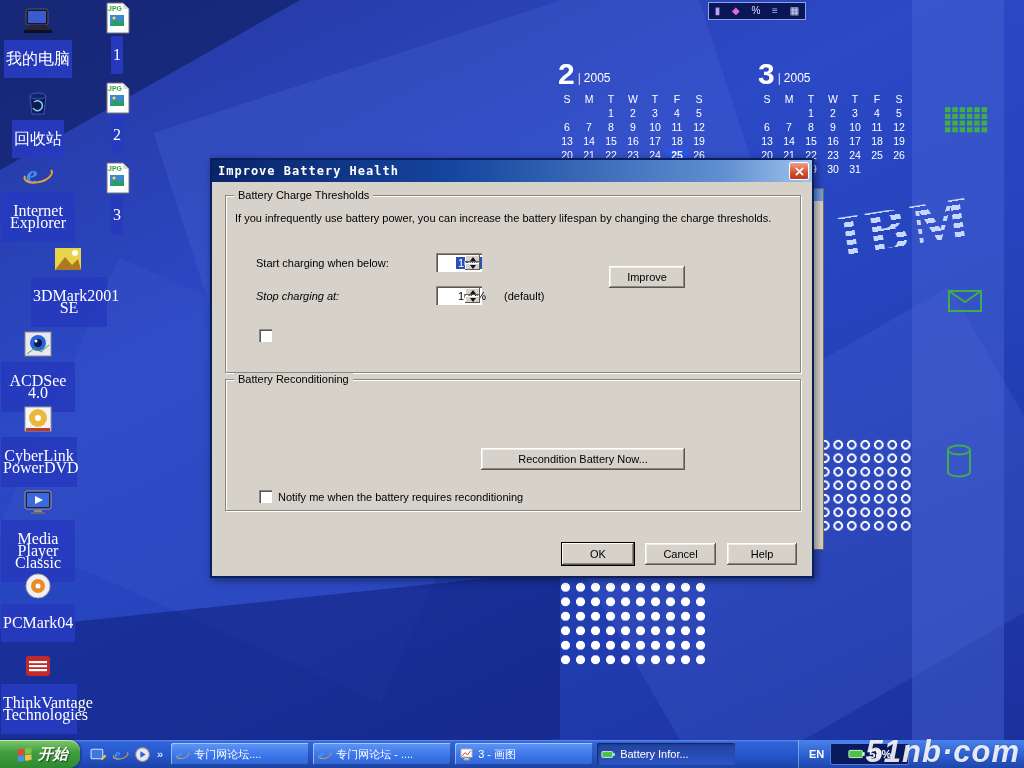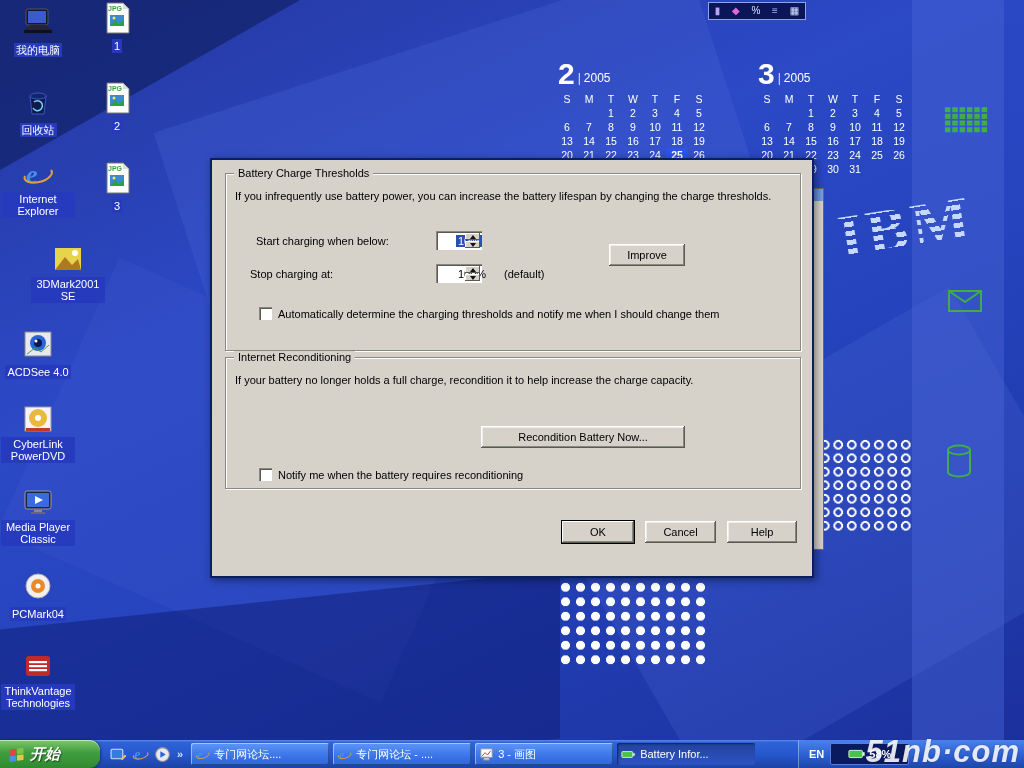--- a/index.html
+++ b/index.html
@@ -45,21 +45,21 @@
   .cal-year{font-size:12px;padding-bottom:3px;}
   .cal-grid{display:grid;grid-template-columns:repeat(7,22px);margin-top:4px;}
   .cal-dh,.cal-cell{font-size:10.5px;text-align:center;height:14px;line-height:14px;}
   .cal-cell.hl{background:#2a55e8;font-weight:bold;}
 
   
   .desk-icon{position:absolute;left:1px;width:74px;text-align:center;z-index:3;cursor:default;}
   .desk-icon.jpgcol{left:82px;width:70px;}
   .di-art{display:block;width:34px;height:32px;margin:0 auto 2px;}
   .di-art svg{width:100%;height:100%;}
-  .di-label{display:inline-block;background:rgba(38,58,190,.95);color:#fff;font-size:11px;line-height:12px;padding:1px 2px;max-width:72px;}
+  .di-label{display:inline-block;background:rgba(38,58,190,.95);color:#fff;font-size:16px;line-height:12px;padding:13px 2px;max-width:72px;font-family:Liberation Serif, serif;}
 
   
   #behind-win{position:absolute;left:798px;top:188px;width:26px;height:362px;background:#d6d2ca;
     border:1px solid #6a6a60;z-index:4;box-sizing:border-box;}
   #behind-win-title{height:12px;background:linear-gradient(90deg,#2a5ad0,#7aa2e0);}
 
   
   #dialog{position:absolute;left:210px;top:158px;width:604px;height:420px;z-index:10;border:2px solid #08205e;
     box-shadow:2px 2px 8px rgba(0,0,0,.45);background:#d6d2ca;box-sizing:border-box;}
   #dlg-title{height:22px;background:linear-gradient(90deg,#0a246a 0%,#15459e 40%,#5f8fd0 85%,#a0c2ec 100%);
@@ -72,21 +72,21 @@
 
   .grp{position:absolute;border:1px solid #8a887e;box-shadow:1px 1px 0 #fff, inset 1px 1px 0 #fff;}
   #grp1{left:13px;top:13px;width:574px;height:176px;}
   #grp2{left:13px;top:197px;width:574px;height:130px;}
   .grp-legend{position:absolute;top:-7px;left:8px;background:#d6d2ca;padding:0 4px;}
   .g-desc{position:absolute;left:9px;top:16px;width:556px;}
   .g-abs{position:absolute;}
   #row-start-label{left:30px;top:61px;}
   #spin-start{left:210px;top:57px;}
   #btn-defaults{left:383px;top:70px;width:76px;height:22px;}
-  #row-stop-label{left:24px;top:94px;}
+  #row-stop-label{left:30px;top:94px;font-style:italic;}
   #spin-stop{left:210px;top:90px;}
   #default-note{left:278px;top:94px;}
   #chk1-box{left:33px;top:133px;}
   #chk1-label{left:52px;top:134px;}
   #btn-recond{left:255px;top:68px;width:204px;height:22px;}
   #chk2-box{left:33px;top:110px;}
   #chk2-label{left:52px;top:111px;}
 
   .spin{position:absolute;width:46px;height:19px;background:#fff;box-sizing:border-box;padding-left:20px;
     box-shadow:inset 1px 1px 0 #8a887e, inset 2px 2px 0 #5a5a52, inset -1px -1px 0 #fff;display:flex;align-items:center;}
@@ -105,23 +105,23 @@
   #btn-cancel{left:433px;top:361px;width:71px;height:22px;}
   #btn-help{left:515px;top:361px;width:70px;height:22px;}
 
   .chk{position:absolute;width:13px;height:13px;background:#fff;
     box-shadow:inset 1px 1px 0 #8a887e, inset 2px 2px 0 #5a5a52, inset -1px -1px 0 #fff;}
   .chk-label{position:absolute;white-space:nowrap;}
 
   
   #taskbar{position:absolute;left:0;bottom:0;width:1024px;height:28px;z-index:40;display:flex;align-items:center;
     background:linear-gradient(#5a8cf0 0%,#2f63d8 8%,#2656cb 55%,#1c42a4 100%);}
-  #start-btn{width:100px;height:28px;flex:none;background:linear-gradient(#7ec76a,#3f9e3f 45%,#2f8a2f);
+  #start-btn{width:80px;height:28px;flex:none;background:linear-gradient(#7ec76a,#3f9e3f 45%,#2f8a2f);
     border-radius:0 11px 11px 0;box-shadow:inset 0 1px 0 rgba(255,255,255,.5),1px 0 3px rgba(0,0,0,.4);
-    display:flex;align-items:center;gap:4px;padding-left:8px;box-sizing:border-box;}
+    display:flex;align-items:center;gap:4px;padding-left:16px;box-sizing:border-box;}
   #start-flag{width:18px;height:18px;}
   #start-label{color:#fff;font-weight:bold;font-style:italic;font-size:15px;text-shadow:1px 1px 1px rgba(0,0,0,.5);}
   #quick-launch{display:flex;align-items:center;gap:5px;padding:0 6px 0 10px;}
   .ql-icon{width:17px;height:17px;}
   .ql-icon svg{width:100%;height:100%;}
   #ql-chevron{color:#cfe0ff;font-size:11px;font-weight:bold;}
   #task-buttons{display:flex;gap:4px;margin-left:8px;}
   .task-btn{width:138px;height:22px;border-radius:2px;display:flex;align-items:center;gap:4px;padding:0 4px;
     box-sizing:border-box;color:#fff;font-size:11px;background:linear-gradient(#5e96f5,#3a74e8 60%,#3167d8);
     box-shadow:inset 1px 1px 0 rgba(255,255,255,.45), inset -1px -1px 0 rgba(0,0,0,.3);}
@@ -375,20 +375,28 @@
         <span class="cal-cell"></span>
         <span class="cal-cell"></span>
       </div>
     </div>
 
   <div id="behind-win">
     <div id="behind-win-title"></div>
   </div>
 
   <div id="dialog">
+    <div id="dlg-title">
+      <span id="dlg-title-text">Improve Battery Health</span>
+      <div id="dlg-close">
+        <svg viewBox="0 0 10 10">
+            <path d="M1 1 L9 9 M9 1 L1 9" stroke="#fff" stroke-width="1.8"></path>
+          </svg>
+      </div>
+    </div>
     <div id="dlg-body">
 
       <div class="grp" id="grp1">
         <span class="grp-legend">Battery Charge Thresholds</span>
         <div class="g-desc">If you infrequently use battery power, you can increase the battery lifespan by changing the charge thresholds.</div>
 
         <span class="g-abs" id="row-start-label">Start charging when below:</span>
         <div class="spin" id="spin-start">
           <span class="spin-val sel">10%</span>
           <span class="spin-btns">
@@ -410,26 +418,24 @@
                 <span class="tri-up"></span>
               </span>
             <span class="spin-b">
                 <span class="tri-down"></span>
               </span>
           </span>
         </div>
         <span class="g-abs" id="default-note">(default)</span>
 
         <span class="chk" id="chk1-box"></span>
-        <span class="chk-label" id="chk1-label">Automatically determine the charging thresholds and notify me when I should change them</span>
       </div>
 
       <div class="grp" id="grp2">
-        <span class="grp-legend">Internet Reconditioning</span>
-        <div class="g-desc">If your battery no longer holds a full charge, recondition it to help increase the charge capacity.</div>
+        <span class="grp-legend">Battery Reconditioning</span>
         <div class="btn" id="btn-recond">Recondition Battery Now...</div>
         <span class="chk" id="chk2-box"></span>
         <span class="chk-label" id="chk2-label">Notify me when the battery requires reconditioning</span>
       </div>
 
       <div class="btn" id="btn-ok">OK</div>
       <div class="btn" id="btn-cancel">Cancel</div>
       <div class="btn" id="btn-help">Help</div>
     </div>
   </div>

